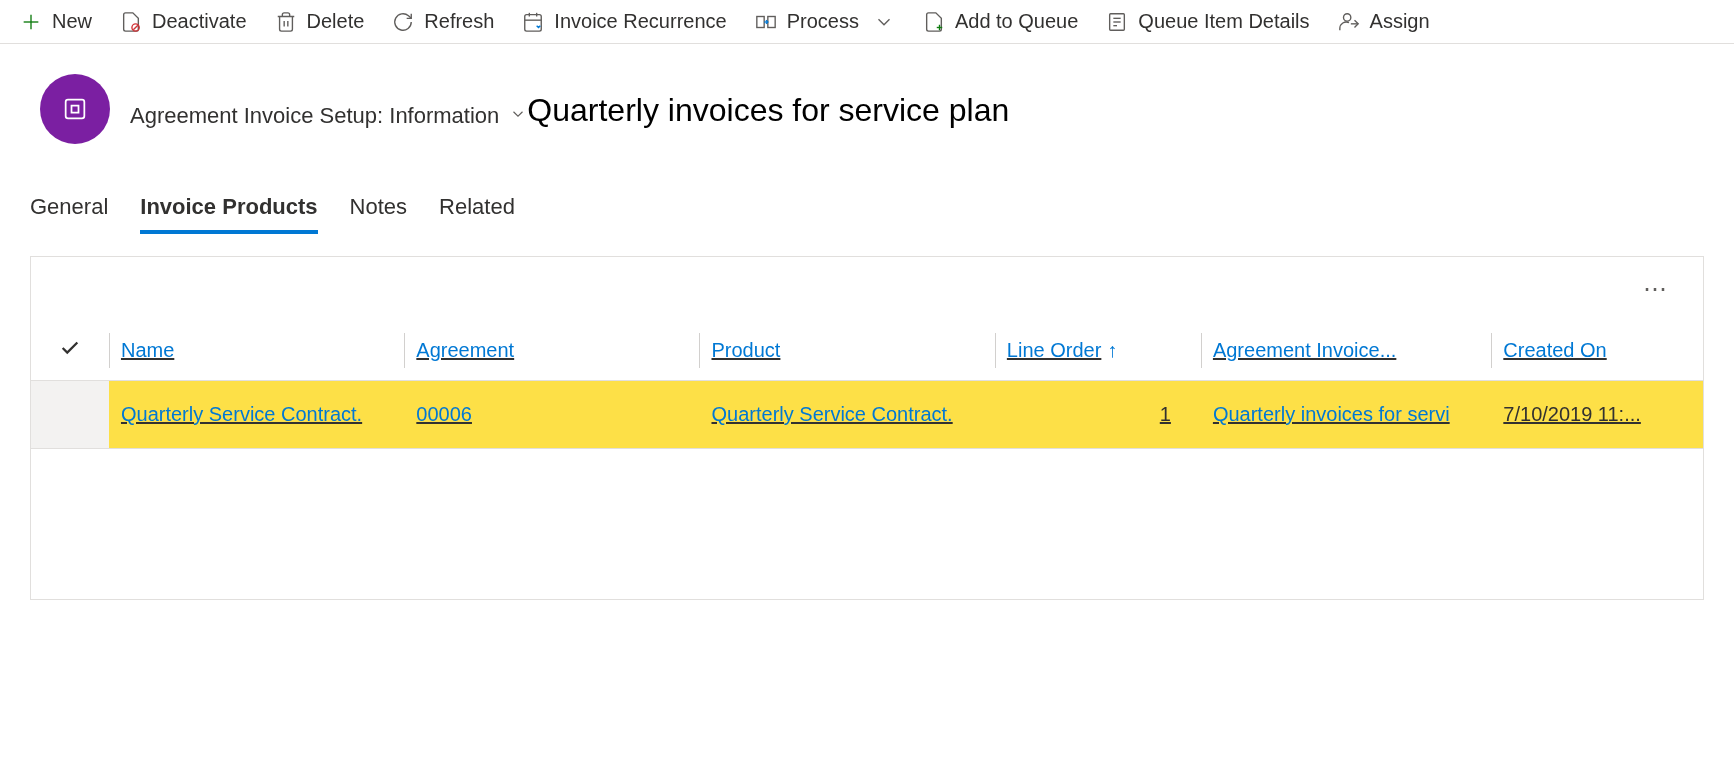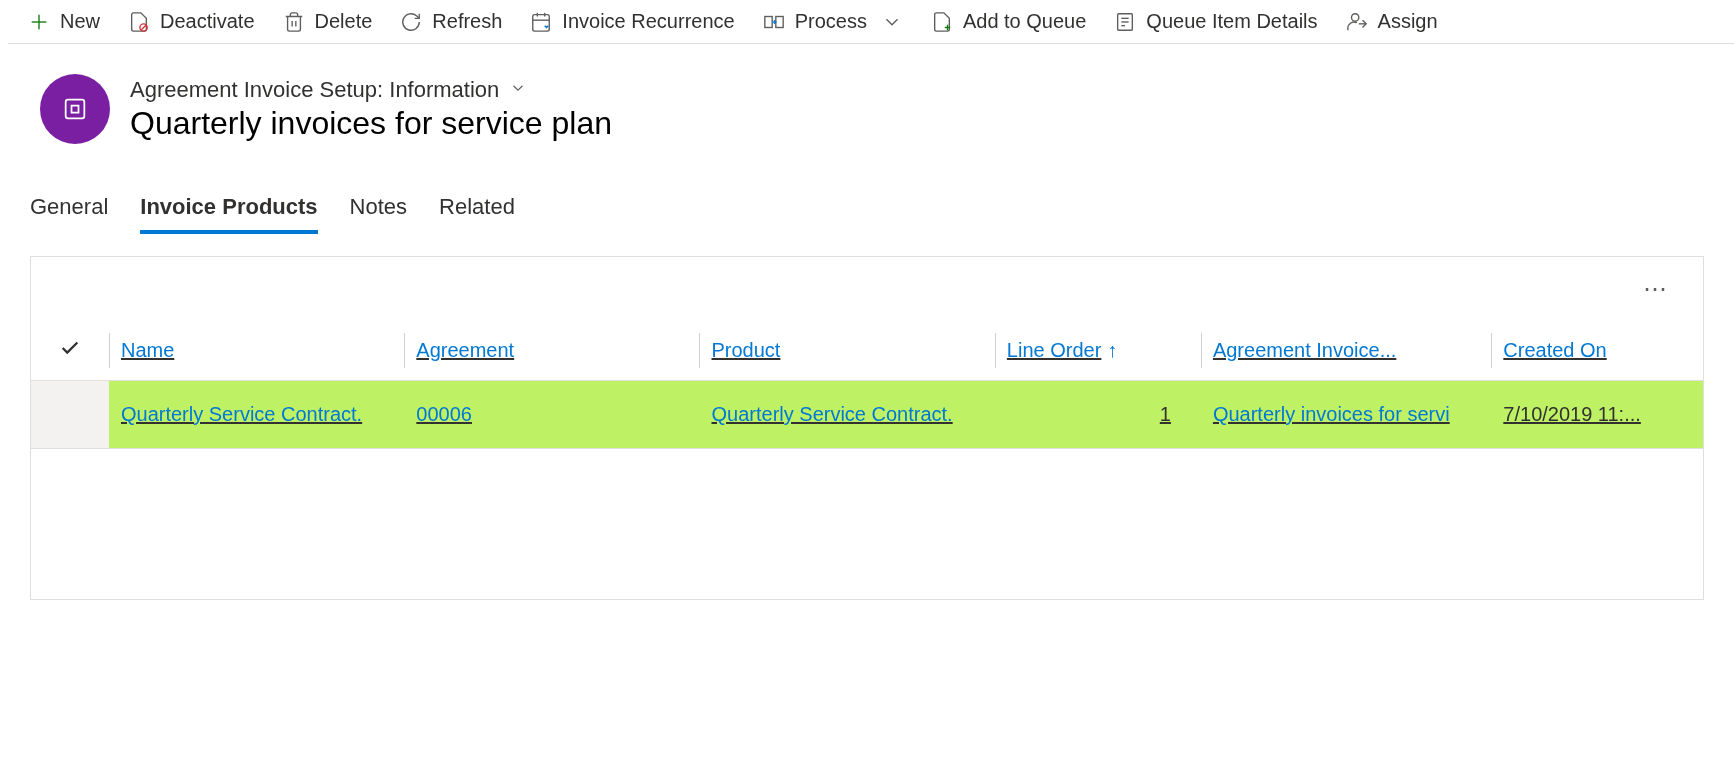--- a/index.html
+++ b/index.html
@@ -15,21 +15,20 @@
     width: 1734px;
   }
   
   
   .command-bar {
     display: flex;
     align-items: center;
     padding: 10px 20px;
     border-bottom: 1px solid #e1dfdd;
     gap: 28px;
-    margin-left: 8px;
   }
   .cmd-btn {
     display: flex;
     align-items: center;
     gap: 10px;
     font-size: 20px;
     color: #323130;
     cursor: pointer;
     background: none;
     border: none;
@@ -64,21 +63,22 @@
     height: 70px;
     border-radius: 50%;
     background: #7b1fa2;
     display: flex;
     align-items: center;
     justify-content: center;
   }
   .avatar svg { width: 28px; height: 28px; }
   .header-text {
     display: flex;
-    flex-direction: column;
+    flex-direction: row;
+    align-items: flex-end;
   }
   .form-label-row {
     display: flex;
     align-items: center;
     gap: 10px;
     font-size: 22px;
     color: #323130;
   }
   .page-title {
     font-size: 32px;
@@ -165,21 +165,21 @@
   }
   .sort-arrow {
     display: inline-block;
     margin-left: 6px;
     font-size: 20px;
     color: #0078d4;
   }
   .grid-table td {
     font-size: 20px;
     padding: 22px 12px;
-    background: #bef264;
+    background: #fde047;
     white-space: nowrap;
     overflow: hidden;
     text-overflow: ellipsis;
     border-top: 1px solid #e1dfdd;
     border-bottom: 1px solid #e1dfdd;
   }
   .grid-table td.link { color: #0078d4; cursor: pointer; }
   .grid-table td.num { text-align: right; padding-right: 30px; }
   .grid-table td.checkbox-col { background: #f3f2f1; }
 

